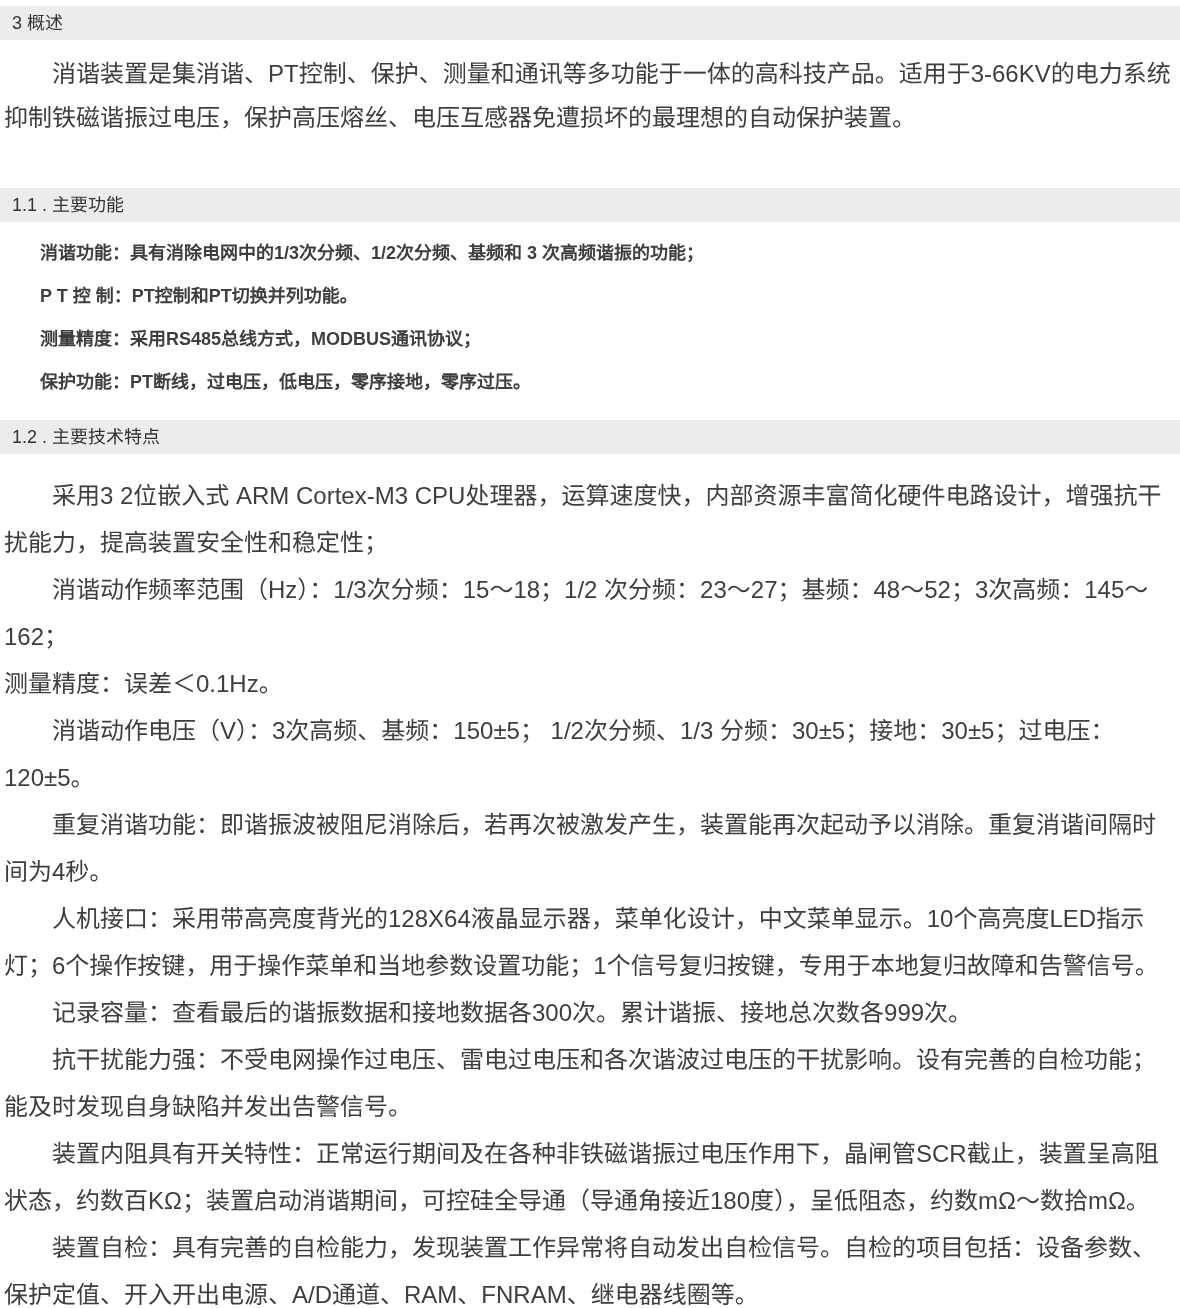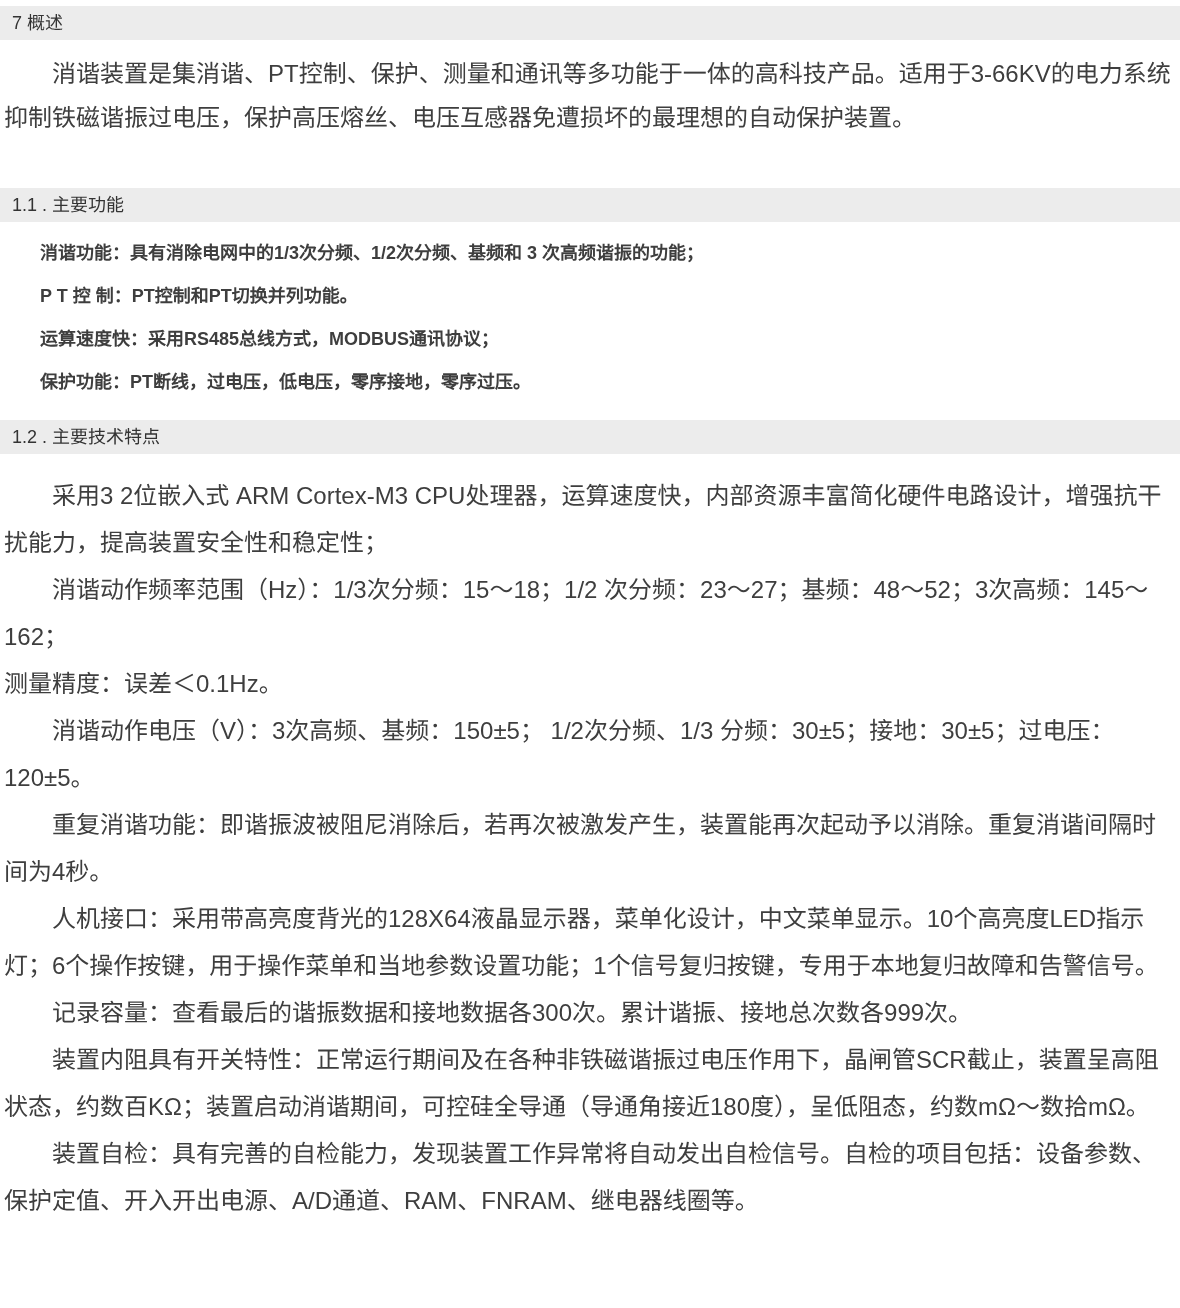--- a/index.html
+++ b/index.html
@@ -47,43 +47,44 @@
   }
   .tech-first{margin-top:18px;}
   .cont{text-indent:0;}
 </style>
 </head>
 <body>
 
 <div class="doc">
 
   <div class="sec-bar" id="bar-overview">
-    <span>7 概述</span>
+    <span>3 概述</span>
   </div>
 
   <p class="para lead">消谐装置是集消谐、PT控制、保护、测量和通讯等多功能于一体的高科技产品。适用于3-66KV的电力系统抑制铁磁谐振过电压，保护高压熔丝、电压互感器免遭损坏的最理想的自动保护装置。</p>
 
   <div class="sec-bar" id="bar-functions">
     <span>1.1 . 主要功能</span>
   </div>
 
   <ul class="fn-list">
     <li>消谐功能：具有消除电网中的1/3次分频、1/2次分频、基频和 3 次高频谐振的功能；</li>
     <li>P T 控 制：PT控制和PT切换并列功能。</li>
-    <li>运算速度快：采用RS485总线方式，MODBUS通讯协议；</li>
+    <li>测量精度：采用RS485总线方式，MODBUS通讯协议；</li>
     <li>保护功能：PT断线，过电压，低电压，零序接地，零序过压。</li>
   </ul>
 
   <div class="sec-bar" id="bar-features">
     <span>1.2 . 主要技术特点</span>
   </div>
 
   <p class="para tech-first">采用3 2位嵌入式 ARM Cortex-M3 CPU处理器，运算速度快，内部资源丰富简化硬件电路设计，增强抗干扰能力，提高装置安全性和稳定性；</p>
   <p class="para">消谐动作频率范围（Hz）：1/3次分频：15～18；1/2 次分频：23～27；基频：48～52；3次高频：145～162；</p>
   <p class="para cont">测量精度：误差＜0.1Hz。</p>
   <p class="para">消谐动作电压（V）：3次高频、基频：150±5； 1/2次分频、1/3 分频：30±5；接地：30±5；过电压：120±5。</p>
   <p class="para">重复消谐功能：即谐振波被阻尼消除后，若再次被激发产生，装置能再次起动予以消除。重复消谐间隔时间为4秒。</p>
   <p class="para">人机接口：采用带高亮度背光的128X64液晶显示器，菜单化设计，中文菜单显示。10个高亮度LED指示灯；6个操作按键，用于操作菜单和当地参数设置功能；1个信号复归按键，专用于本地复归故障和告警信号。</p>
   <p class="para">记录容量：查看最后的谐振数据和接地数据各300次。累计谐振、接地总次数各999次。</p>
+  <p class="para">抗干扰能力强：不受电网操作过电压、雷电过电压和各次谐波过电压的干扰影响。设有完善的自检功能；能及时发现自身缺陷并发出告警信号。</p>
   <p class="para">装置内阻具有开关特性：正常运行期间及在各种非铁磁谐振过电压作用下，晶闸管SCR截止，装置呈高阻状态，约数百KΩ；装置启动消谐期间，可控硅全导通（导通角接近180度），呈低阻态，约数mΩ～数拾mΩ。</p>
   <p class="para">装置自检：具有完善的自检能力，发现装置工作异常将自动发出自检信号。自检的项目包括：设备参数、保护定值、开入开出电源、A/D通道、RAM、FNRAM、继电器线圈等。</p>
 
 </div>
 
 </body></html>

